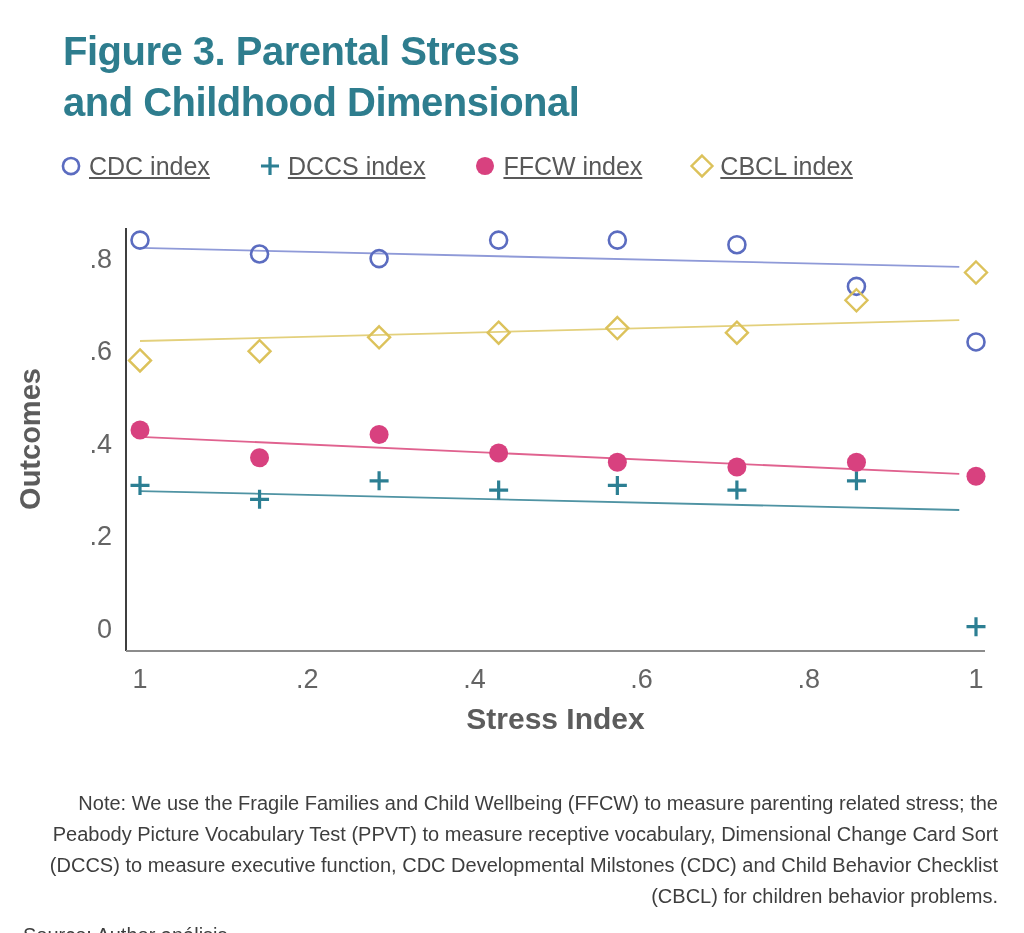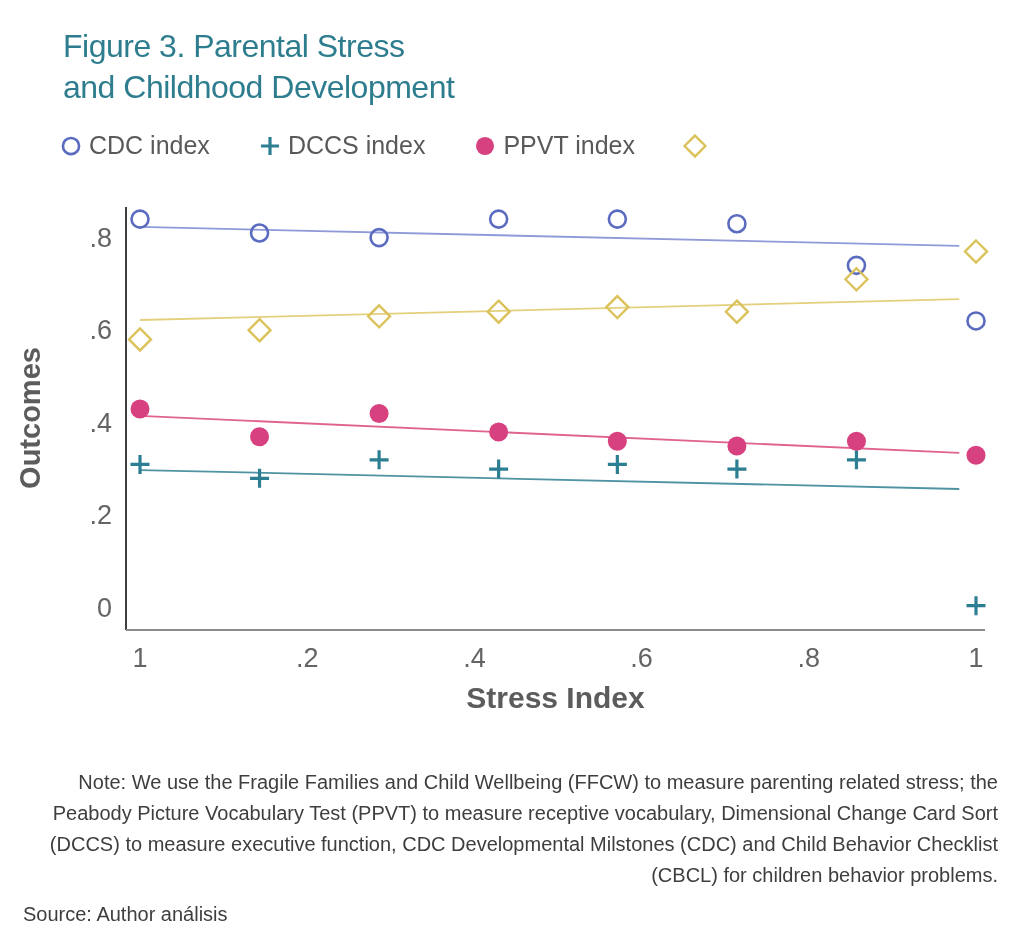--- a/index.html
+++ b/index.html
@@ -3,49 +3,49 @@
 <meta charset="utf-8">
 <style>
   html,body{margin:0;padding:0;}
   body{
     width:1024px;height:933px;background:#ffffff;
     font-family:"Liberation Sans", sans-serif;
     position:relative;overflow:hidden;
   }
   .fig-title{
     margin:26px 0 0 63px;
-    font-size:32px;font-weight:normal;line-height:1.27;
+    font-size:40px;font-weight:bold;line-height:1.27;
     letter-spacing:-0.5px;
     color:#2E7D8E;
   }
   .legend{
     margin:24px 0 0 57px;
     display:flex;align-items:center;gap:46px;
-    font-size:25px;color:#595959;
+    font-size:25px;color:#595959;text-decoration:underline;
   }
   .legend-item{display:flex;align-items:center;gap:4px;}
   .legend-marker{width:28px;height:28px;display:inline-block;}
   .legend-marker svg{display:block;}
   .chart-wrap{margin-top:10px;}
   .note-text{
     margin:8px 0 0 23px;
     width:975px;
     font-size:20px;line-height:1.55;color:#3E3E3E;text-align:right;
   }
   .source-text{
     margin:12px 0 0 23px;
     font-size:20px;color:#3E3E3E;
   }
 </style>
 </head>
 <body>
 
 <div class="fig-title">
   <div>Figure 3. Parental Stress</div>
-  <div>and Childhood Development</div>
+  <div>and Childhood Dimensional</div>
 </div>
 
 <div class="legend">
   <div class="legend-item">
     <span class="legend-marker">
         <svg width="28" height="28" viewBox="0 0 28 28">
           <circle cx="14" cy="14" r="8.075" fill="none" stroke="#5B6CC0" stroke-width="2.6"></circle>
         </svg>
       </span>
     <span>CDC index</span>
@@ -57,28 +57,29 @@
         </svg>
       </span>
     <span>DCCS index</span>
   </div>
   <div class="legend-item">
     <span class="legend-marker">
         <svg width="28" height="28" viewBox="0 0 28 28">
           <circle cx="14" cy="14" r="9.025" fill="#D8417F"></circle>
         </svg>
       </span>
-    <span>PPVT index</span>
+    <span>FFCW index</span>
   </div>
   <div class="legend-item">
     <span class="legend-marker">
         <svg width="28" height="28" viewBox="0 0 28 28">
           <path d="M 14 3.5500000000000007 L 24.45 14 L 14 24.45 L 3.5500000000000007 14 Z" fill="none" stroke="#DCC25B" stroke-width="2.4"></path>
         </svg>
       </span>
+    <span>CBCL index</span>
   </div>
 </div>
 
 <div class="chart-wrap">
   <svg id="chart-svg" width="1024" height="585" viewBox="0 0 1024 585">
       <line x1="126" y1="37" x2="126" y2="460" stroke="#3F3F3F" stroke-width="2"></line>
       <line x1="126" y1="460" x2="985" y2="460" stroke="#8C8C8C" stroke-width="2.2"></line>
       <text x="112" y="76.59999999999997" text-anchor="end" font-size="27" fill="#646464">.8</text>
       <text x="112" y="169.2" text-anchor="end" font-size="27" fill="#646464">.6</text>
       <text x="112" y="261.79999999999995" text-anchor="end" font-size="27" fill="#646464">.4</text>

